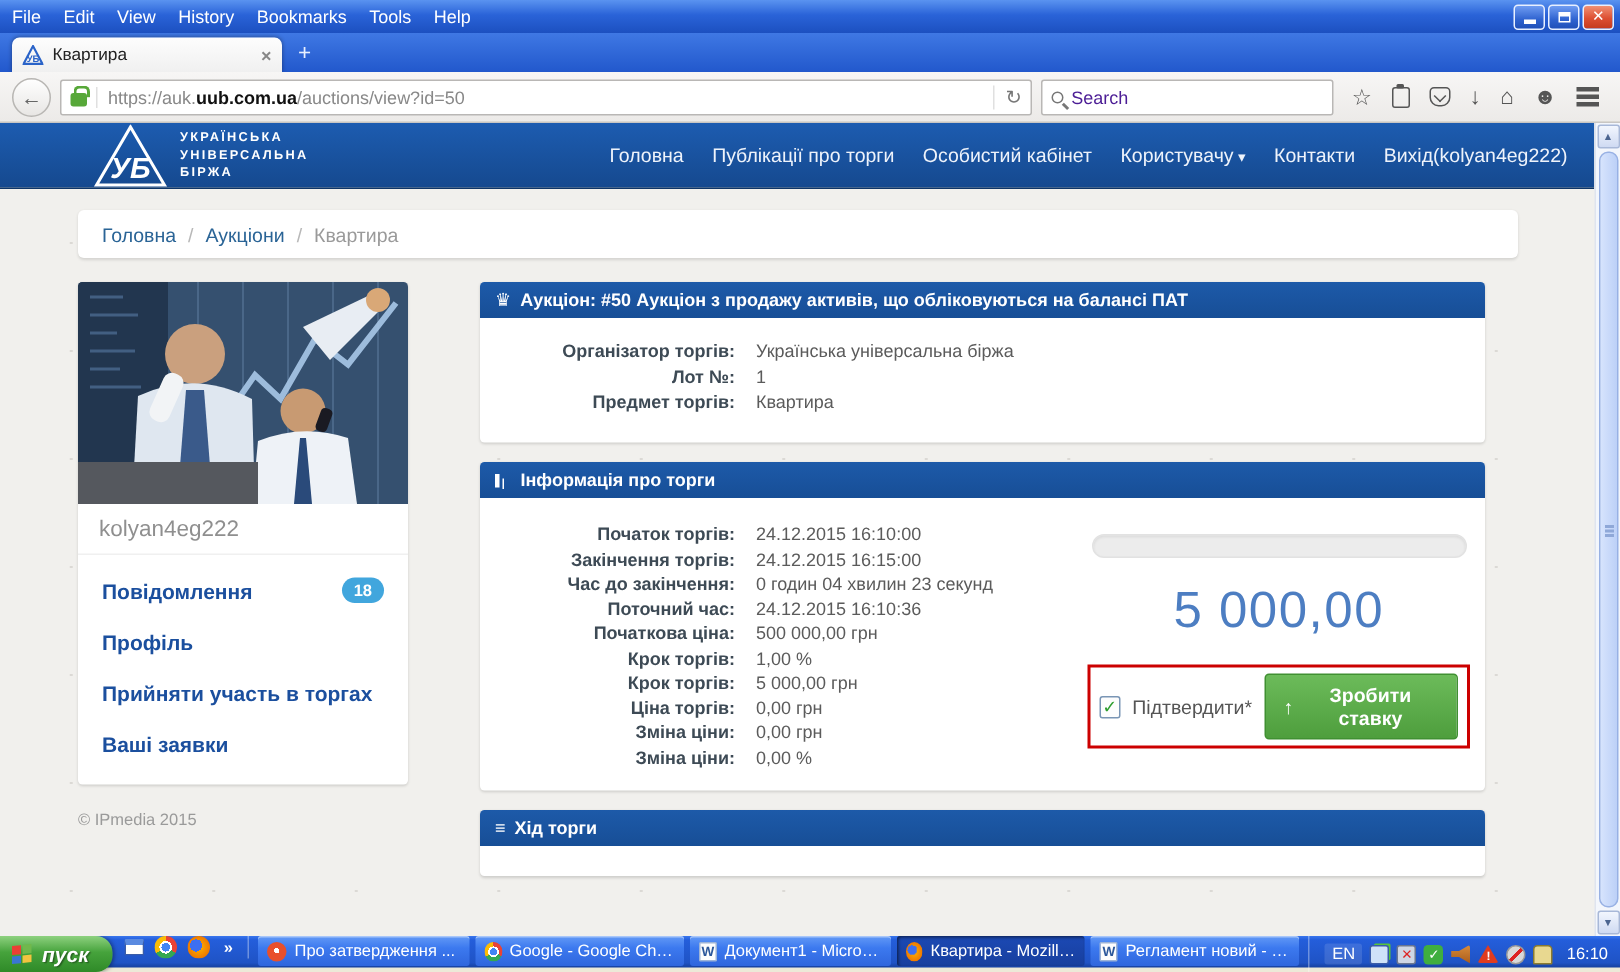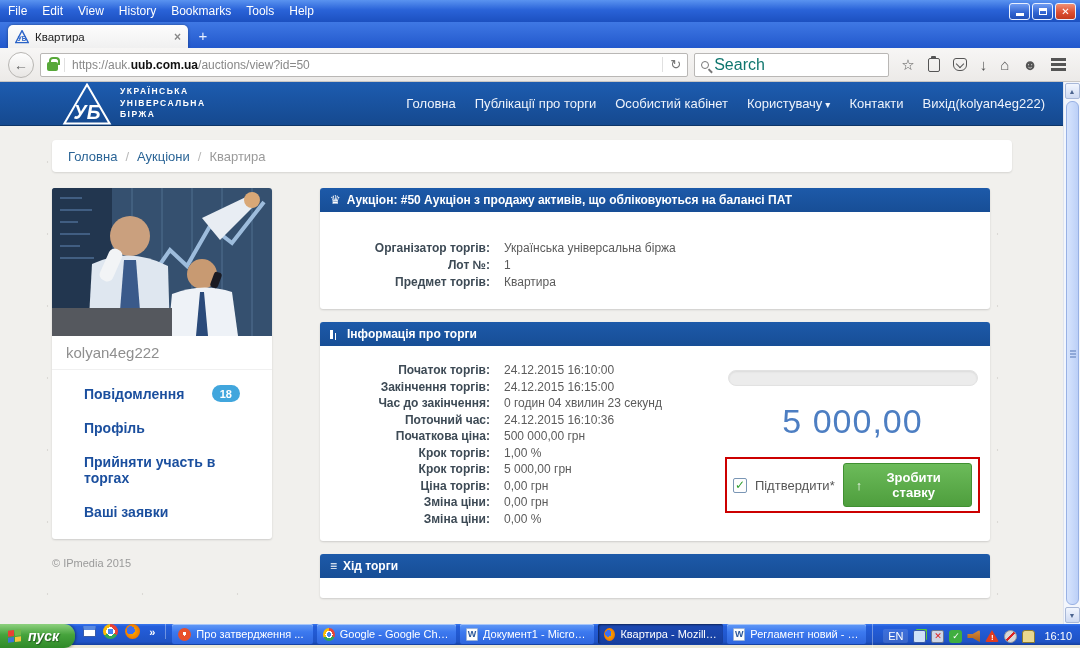--- a/index.html
+++ b/index.html
@@ -27,21 +27,21 @@
   .backbtn { width:26px; height:26px; border-radius:50%; border:1px solid #b8b6b3; background:linear-gradient(#fefefe,#e8e6e4); color:#666; font-size:14px; font-weight:bold; display:flex; align-items:center; justify-content:center; }
   .urlbar { flex:1; height:24px; background:#fff; border:1px solid #b9b7b5; border-radius:2px; display:flex; align-items:center; padding:0 6px; gap:6px; }
   .i-lock { width:11px; height:9px; background:#57a839; border-radius:2px; position:relative; margin-top:3px; }
   .i-lock::before { content:""; position:absolute; top:-5px; left:2px; width:7px; height:6px; border:2px solid #57a839; border-bottom:none; border-radius:4px 4px 0 0; }
   .url-text { flex:1; font-size:12px; color:#888; white-space:nowrap; overflow:hidden; border-left:1px solid #e0e0e0; padding-left:7px; }
   .url-text b { color:#111; font-weight:bold; }
   .i-reload { color:#777; font-size:13px; border-left:1px solid #e0e0e0; padding-left:7px; }
   .searchbox { width:195px; height:24px; background:#fff; border:1px solid #b9b7b5; border-radius:2px; display:flex; align-items:center; padding:0 6px; gap:5px; }
   .i-mag { width:8px; height:8px; border:1.5px solid #777; border-radius:50%; position:relative; }
   .i-mag::after { content:""; position:absolute; width:5px; height:1.5px; background:#777; transform:rotate(45deg); left:6px; top:8px; }
-  .search-ph { font-size:16px; color:#0f766e; }
+  .search-ph { font-size:12px; color:#4c1d95; }
   .tbicons { display:flex; align-items:center; gap:13px; padding:0 6px; color:#555; }
   .tbicon { font-size:15px; color:#555; }
   .i-clip { width:12px; height:14px; border:1.6px solid #555; border-radius:2px; position:relative; }
   .i-clip::before { content:""; position:absolute; top:-3px; left:2px; width:5px; height:3px; background:#555; border-radius:1px; }
   .i-pocket { width:14px; height:13px; border:1.6px solid #555; border-radius:3px 3px 6px 6px; position:relative; }
   .i-pocket::before { content:""; position:absolute; left:3px; top:2px; width:5px; height:5px; border:1.6px solid #555; border-top:none; border-left:none; transform:rotate(45deg); }
   .i-burger { width:15px; height:2.4px; background:#555; box-shadow:0 5px 0 #555,0 10px 0 #555; margin-bottom:10px; }
 
   
   .viewport { height:542px; position:relative; display:flex; flex-direction:column; }
@@ -60,30 +60,30 @@
   .bc-link { color:#2a6496; cursor:pointer; }
   .bc-sep { color:#b8b8b8; }
   .bc-cur { color:#9a9a9a; }
 
   .columns { display:flex; margin-top:16px; }
   .leftcol { width:220px; }
   .sidecard { width:220px; background:#fff; border-radius:3px; box-shadow:0 1px 2px rgba(0,0,0,.15); overflow:hidden; }
   .photo { width:220px; height:148px; display:block; }
   .username { padding:8px 14px; font-size:15px; color:#8f8f8f; border-bottom:1px solid #f0f0f0; }
   .smenu { padding:6px 0 10px; }
-  .smenu-item { display:flex; align-items:center; padding:9px 32px; font-size:14px; font-weight:bold; color:#1b4f9e; cursor:pointer; }
+  .smenu-item { display:flex; align-items:center; padding:9px 16px; font-size:14px; font-weight:bold; color:#1b4f9e; cursor:pointer; }
   .badge { margin-left:auto; background:#41a6dd; color:#fff; font-size:11px; font-weight:bold; border-radius:10px; padding:2.5px 8px; }
   .copyright { margin-top:18px; font-size:11px; color:#9a9a9a; }
 
   .maincol { width:670px; margin-left:48px; display:flex; flex-direction:column; gap:13px; }
   .panel { background:#fff; border-radius:3px; box-shadow:0 1px 2px rgba(0,0,0,.15); overflow:hidden; }
   .phead { background:linear-gradient(#1d5aa9,#174e96); color:#fff; font-size:12px; font-weight:bold; padding:5px 10px; display:flex; align-items:center; gap:6px; }
   .phead .picon { font-size:12px; }
   .i-bars { display:inline-block; width:3px; height:9px; background:#fff; box-shadow:4px 2px 0 -1px #fff,8px 4px 0 -2px #fff; margin-right:8px; }
-  .pbody1 { padding:28px 10px 18px; }
+  .pbody1 { padding:14px 10px 18px; }
   .prow { display:flex; font-size:12px; line-height:17px; }
   .plabel { width:160px; text-align:right; font-weight:bold; color:#3d4a55; }
   .pvalue { margin-left:14px; color:#5b5b5b; }
   .pbody2 { display:flex; padding:16px 10px 14px; }
   .infocol { width:395px; }
   .infocol .prow { line-height:16.5px; }
   .bidcol { flex:1; display:flex; flex-direction:column; align-items:center; }
   .progress { width:250px; height:16px; background:#ececec; border:1px solid #e2e2e2; border-radius:8px; box-shadow:inset 0 1px 2px rgba(0,0,0,.08); margin-top:8px; }
   .bid-amount { margin-top:16px; font-size:34px; color:#4d7ec2; letter-spacing:1px; }
   .bidbox { margin-top:16px; border:2px solid #cc0000; padding:4px 6px; display:flex; align-items:center; gap:8px; }

